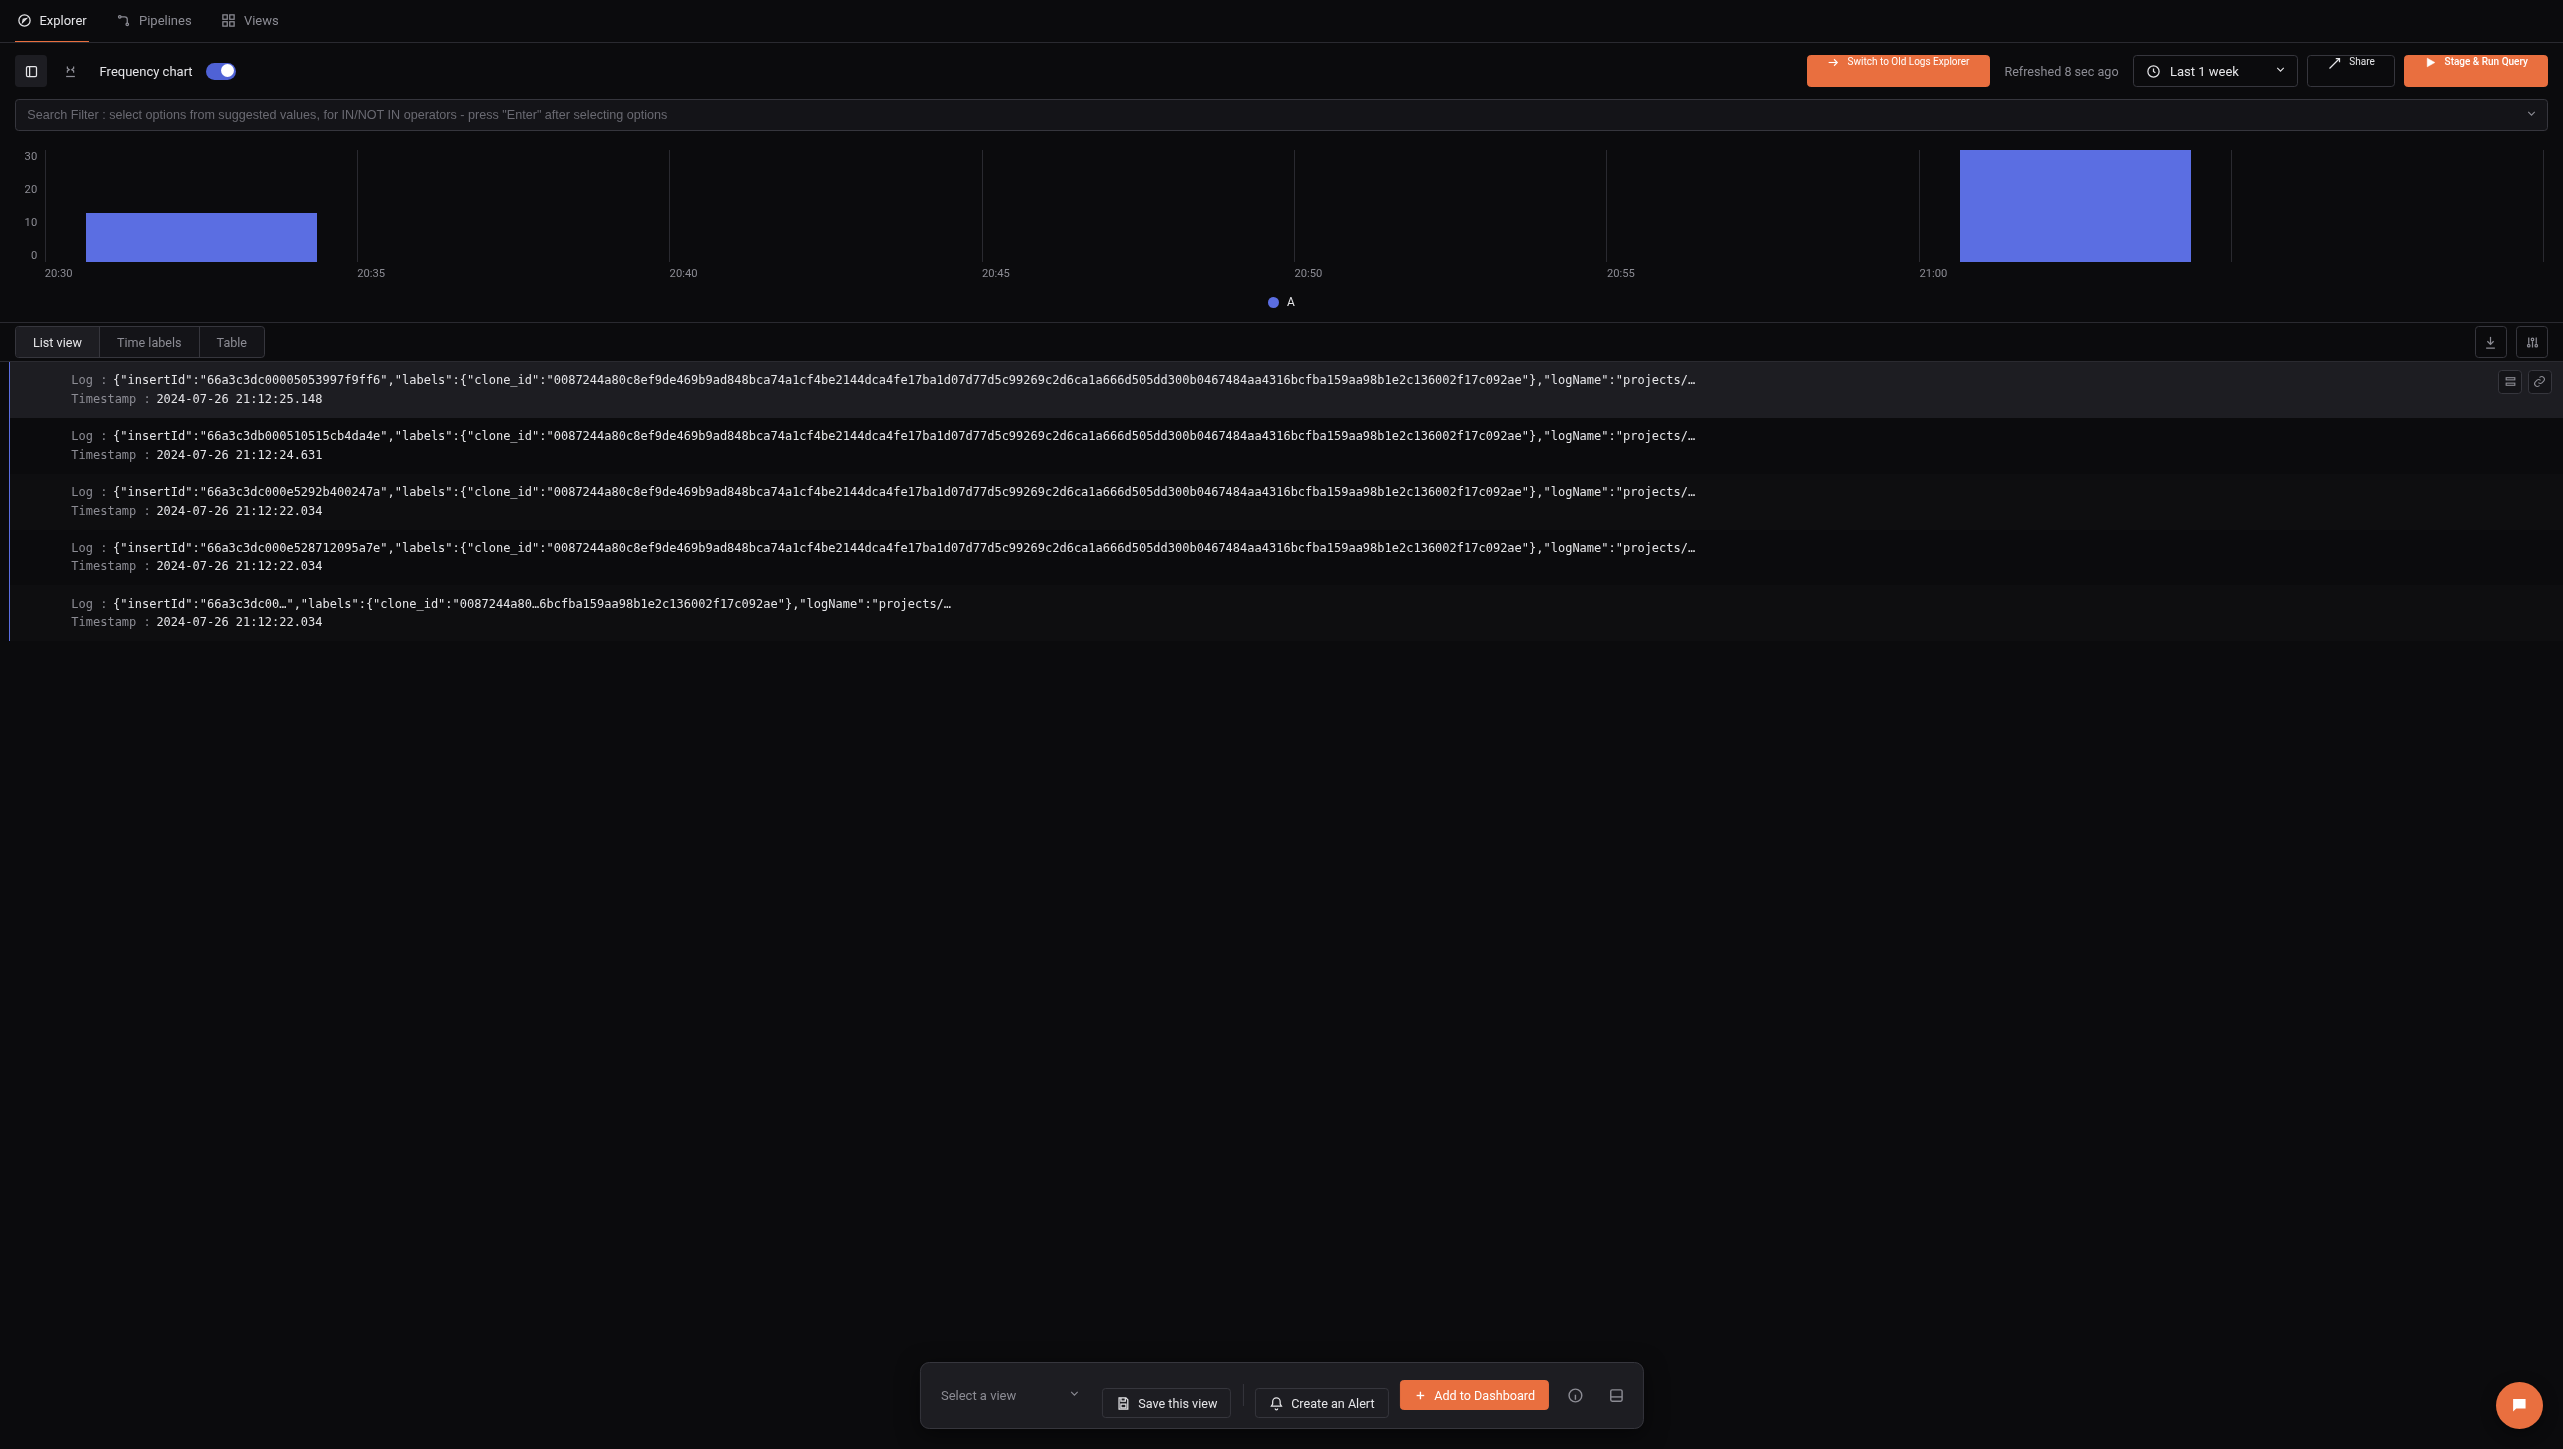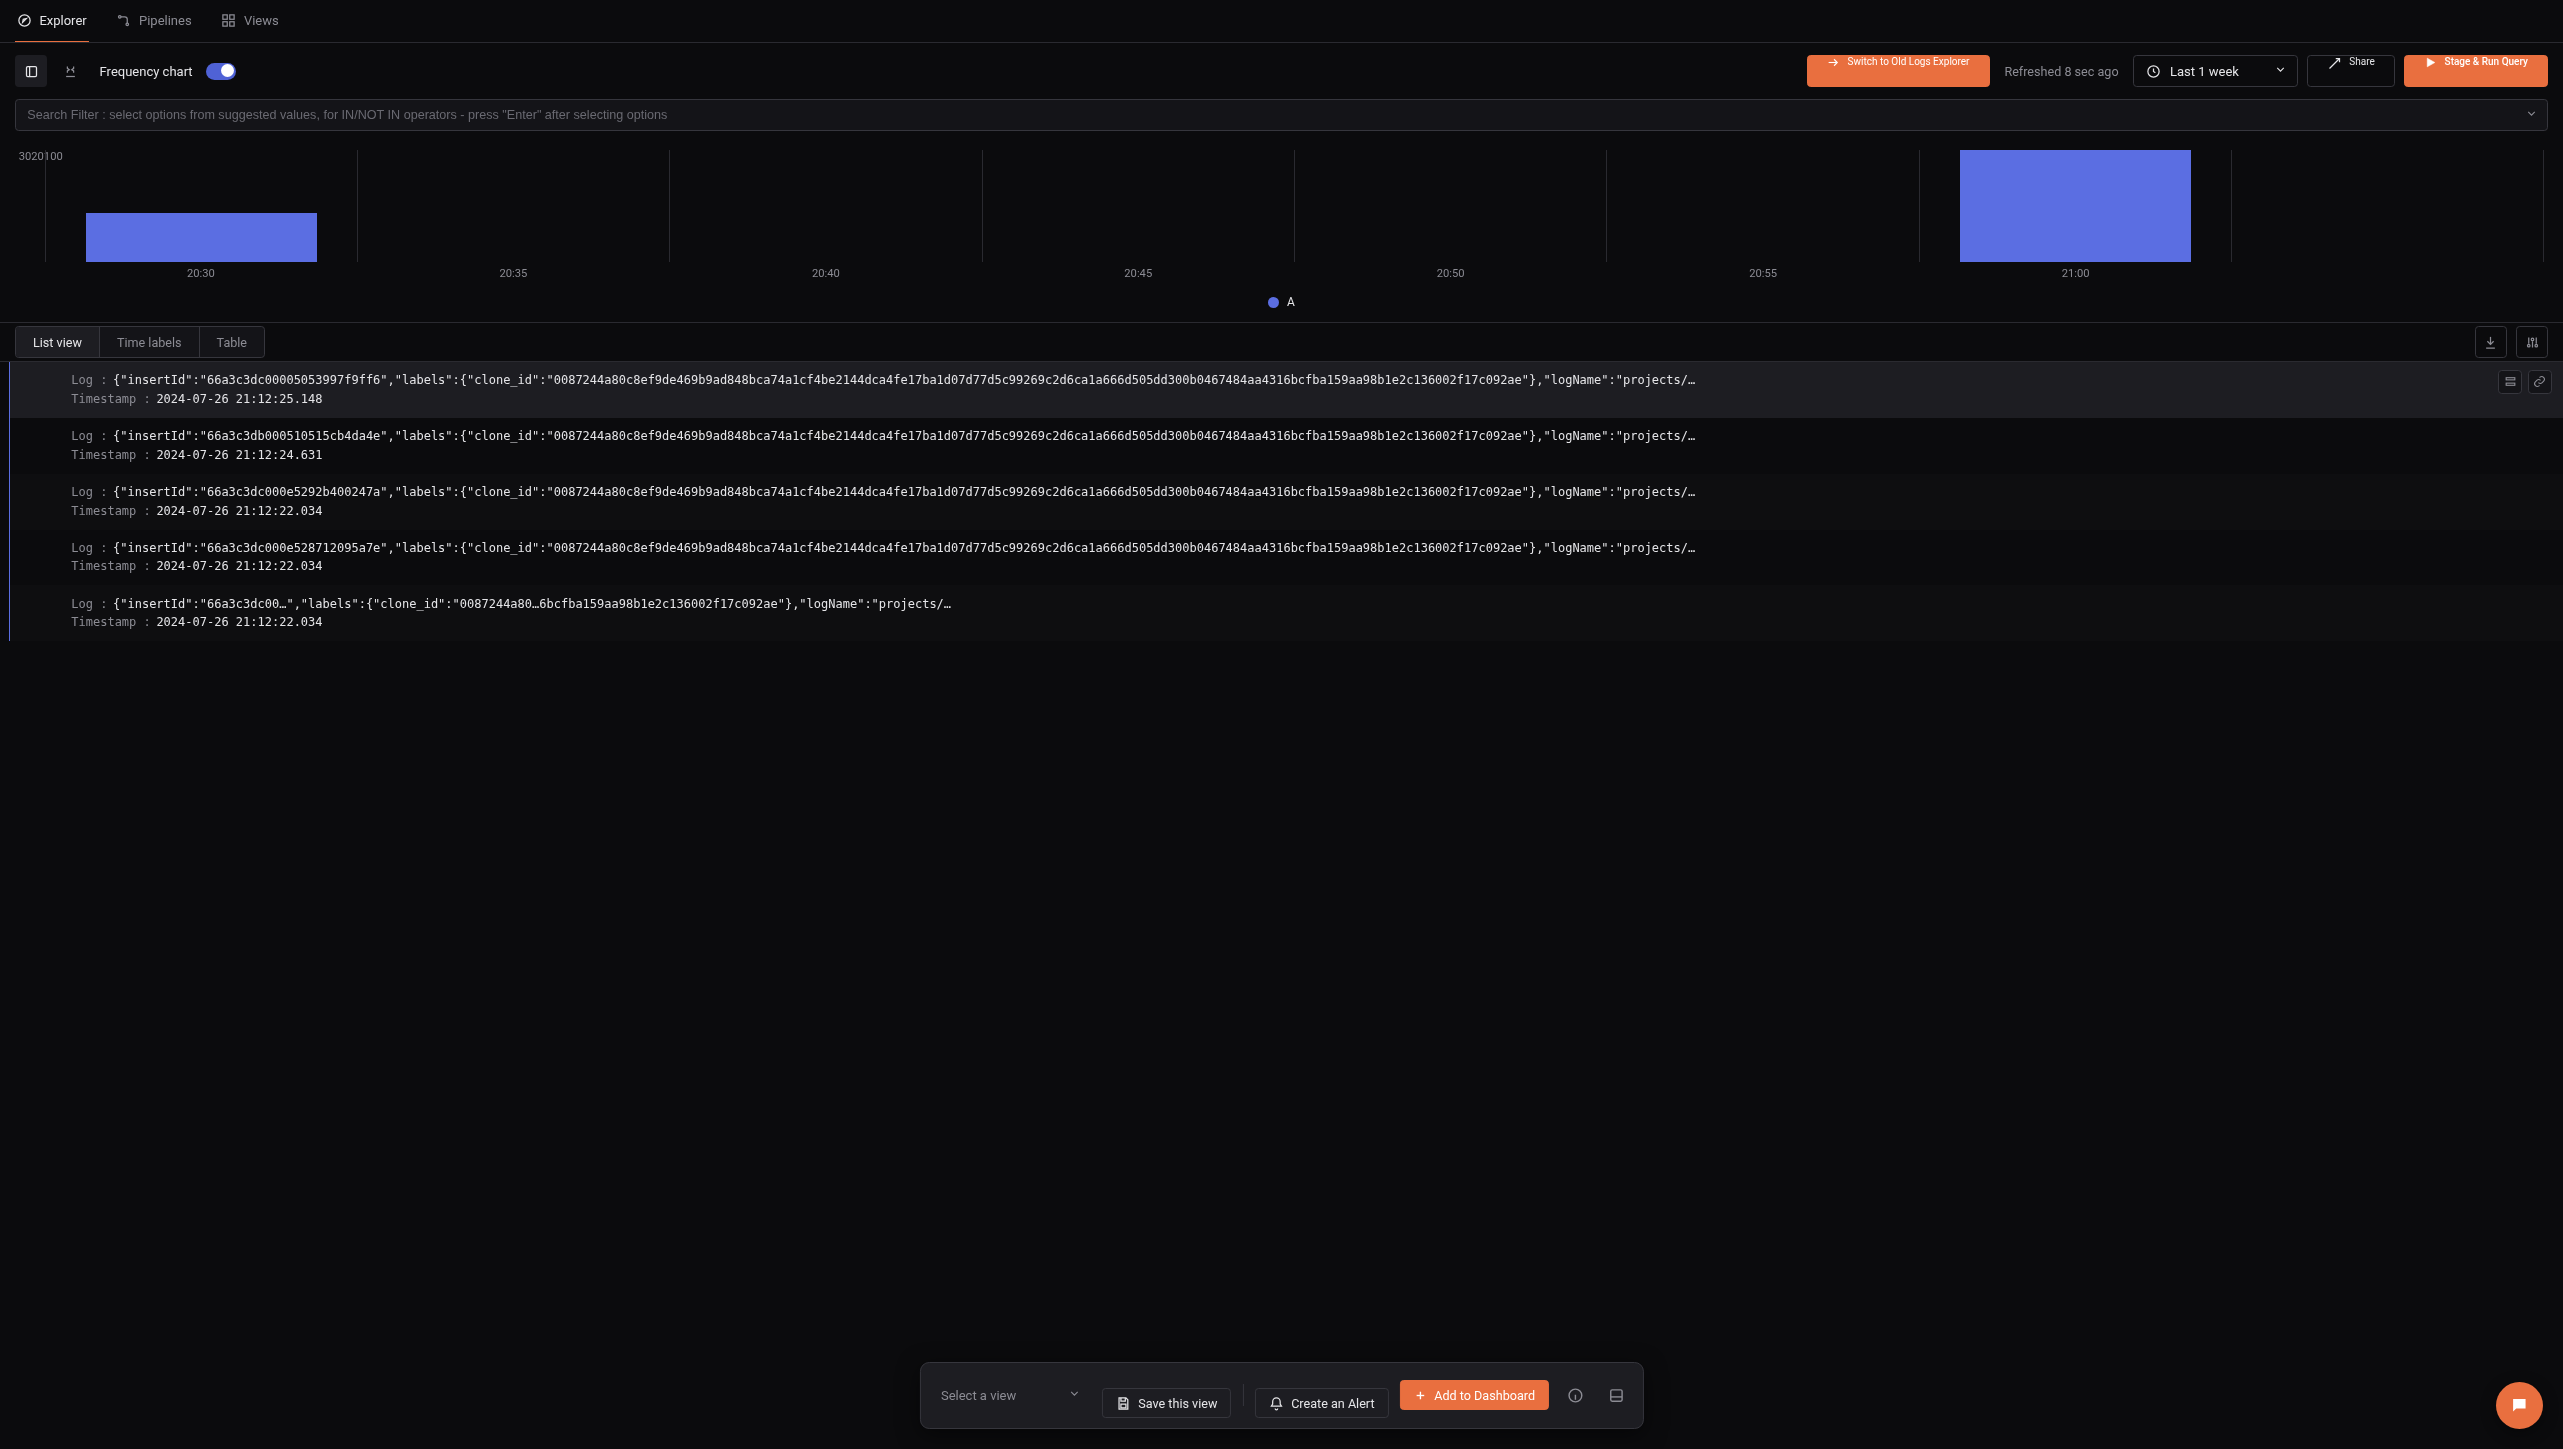--- a/index.html
+++ b/index.html
@@ -143,21 +143,21 @@
   
   .chartwrap {
     padding: 9.3px 18.7px 3.7px 18.7px;
   }
   .chart {
     position: relative;
     height: 140px;
     display:flex;
   }
   .yaxis {
-    display:flex; justify-content:space-between;
+    display:flex; flex-direction:column; justify-content:space-between;
     height: 112px;
     padding-right: 7.5px;
     color: var(--text-dim);
     font-size: 11.2px;
     text-align: right;
     width: 26px;
   }
   .plot {
     flex:1; position:relative; height:140px;
   }
@@ -174,21 +174,21 @@
     position:absolute; bottom:0;
     background: var(--accent);
     width: 74%;
     left: 13%;
   }
   .xaxis {
     position:absolute; left:0; right:0; bottom:0; height:28px;
     display:flex;
   }
   .xaxis .xlabel {
-    flex:1; text-align:center; color: var(--text-dim); font-size:11.2px;
+    flex:1; text-align:left; color: var(--text-dim); font-size:11.2px;
     padding-top:5.6px;
   }
   .legend {
     display:flex; align-items:center; justify-content:center; gap:7.5px;
     padding: 5.6px 0 9.3px 0;
     color: var(--text);
     font-size:12px;
   }
   .legend .swatch { width:11.2px; height:11.2px; border-radius:50%; background: var(--accent); }
 

